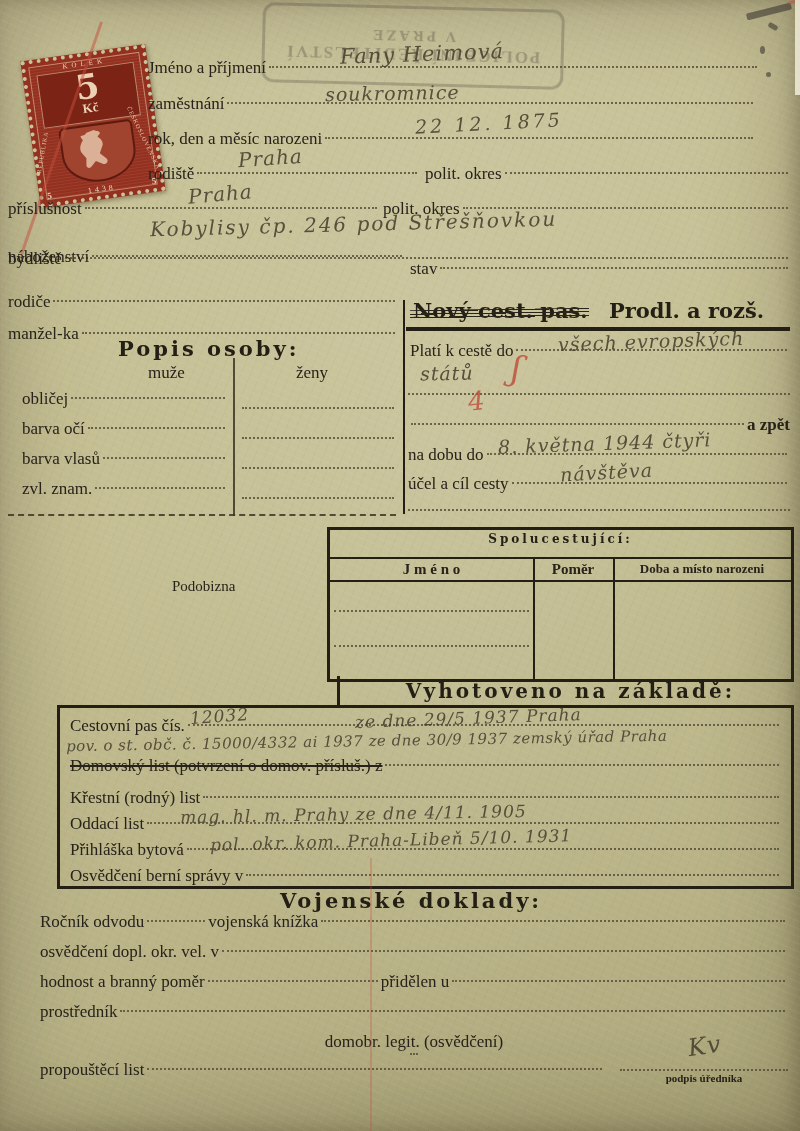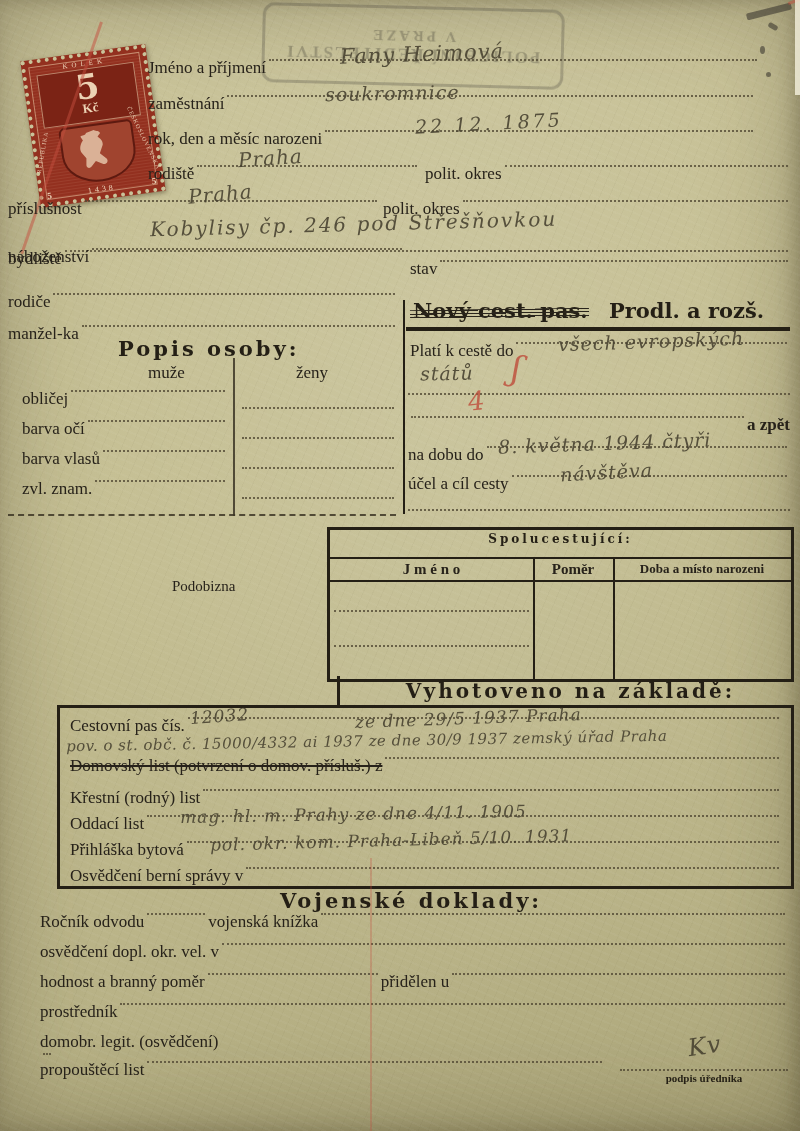--- a/index.html
+++ b/index.html
@@ -8,21 +8,21 @@
     background:
       radial-gradient(ellipse at 55% 35%, rgba(255,255,255,.10), rgba(0,0,0,0) 60%),
       linear-gradient(168deg,#c9c399 0%,#c4be92 45%,#b8b286 80%,#aaa478 100%);
     box-shadow:inset 0 0 90px rgba(60,52,30,.35), inset -6px 0 18px rgba(50,45,25,.25);
     font-family:"Liberation Serif", serif;color:#2b251b;
   }
   .tex{position:absolute;inset:0;pointer-events:none;
     background:
       repeating-linear-gradient(23deg, rgba(255,255,255,.03) 0 2px, rgba(0,0,0,0) 2px 7px),
       repeating-linear-gradient(-67deg, rgba(60,50,20,.03) 0 1px, rgba(0,0,0,0) 1px 9px);}
-  .frow{position:absolute;display:flex;align-items:flex-start;}
+  .frow{position:absolute;display:flex;align-items:center;}
   .lbl{font-size:17px;color:#27221a;white-space:nowrap;line-height:1.15;}
   .dots{flex:1 1 auto;border-bottom:2px dotted rgba(82,74,52,.8);margin:0 3px 3px 3px;min-width:8px;height:1px;}
   .hand{position:absolute;font-family:"DejaVu Serif",serif;font-style:italic;color:#46402f;
         white-space:nowrap;letter-spacing:1px;opacity:.88;}
   .bighead{position:absolute;font-family:"DejaVu Serif",serif;font-weight:bold;letter-spacing:3px;
         color:#241f15;white-space:nowrap;}
   .vline{position:absolute;width:2px;background:#241f15;}
   .hline{position:absolute;height:2px;background:#241f15;}
   .dotline{position:absolute;border-bottom:2px dotted rgba(82,74,52,.8);height:1px;}
   .dashline{position:absolute;border-bottom:2px dashed rgba(60,53,36,.85);height:1px;}

